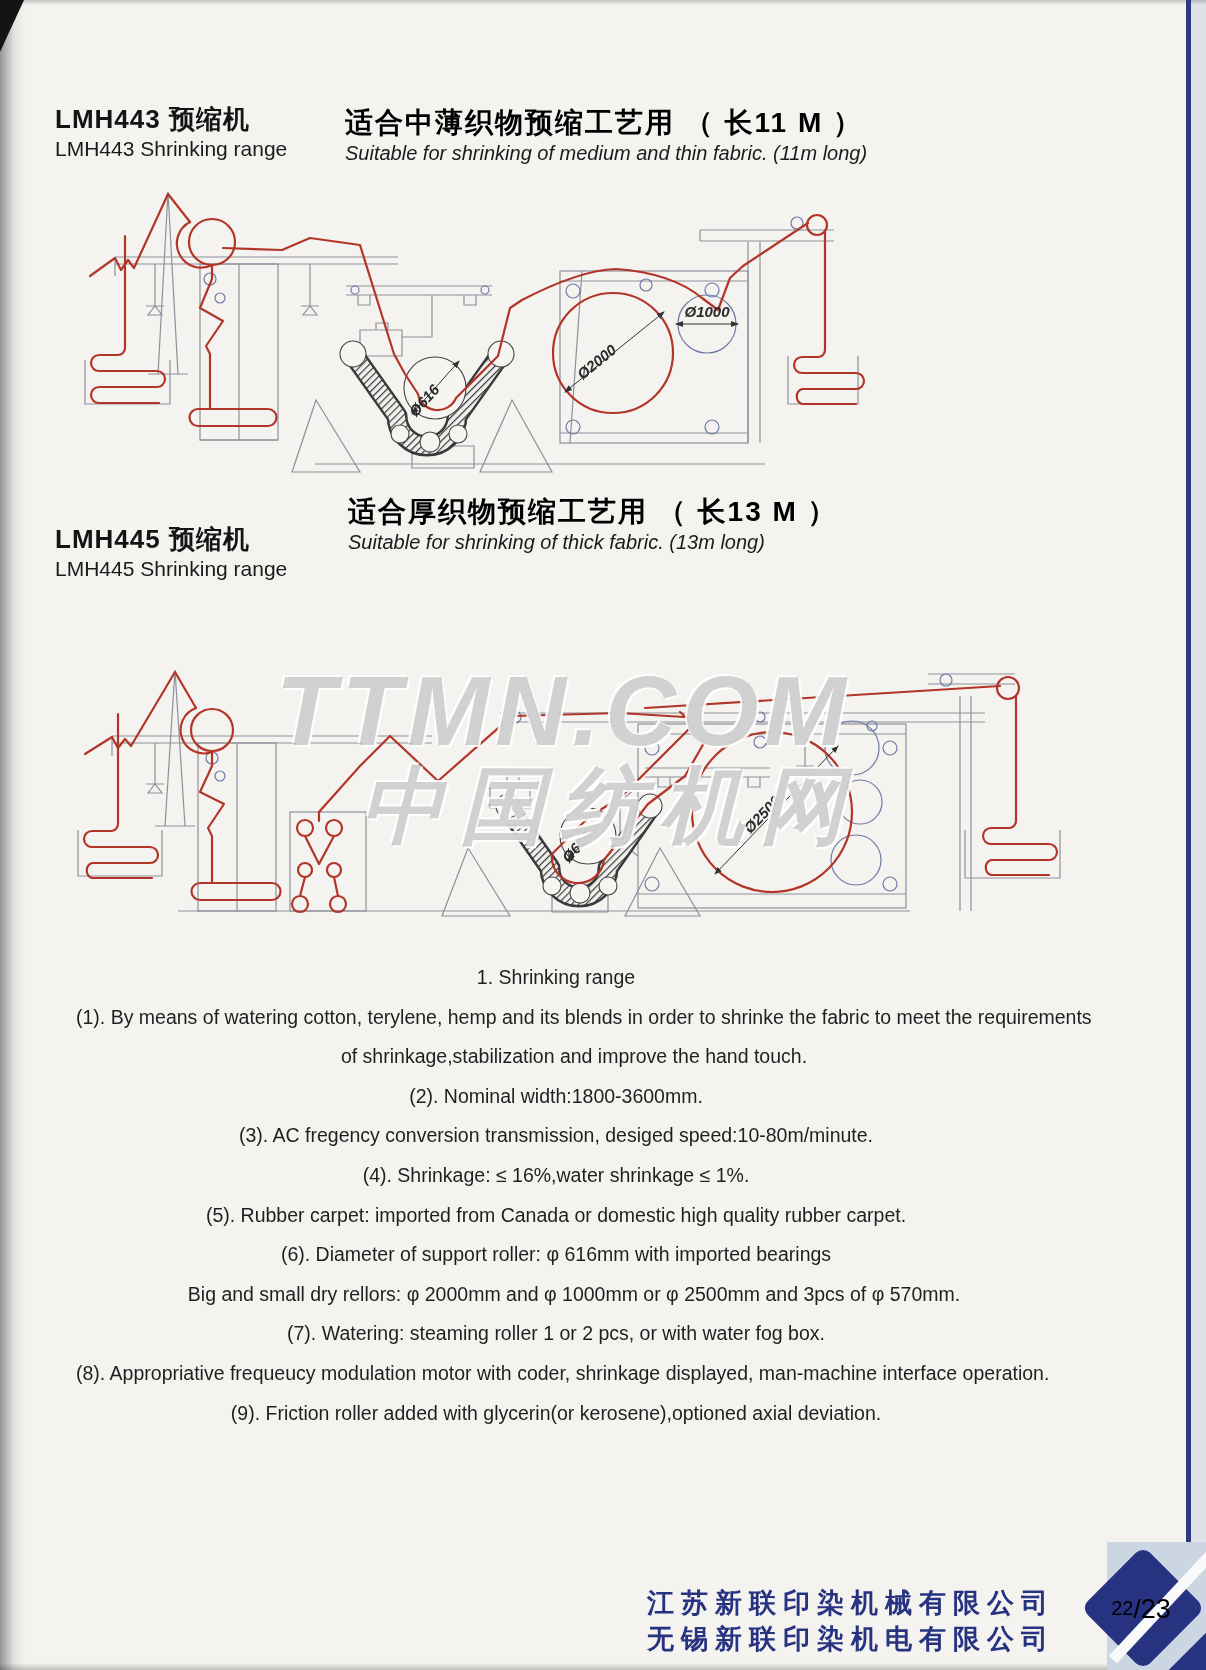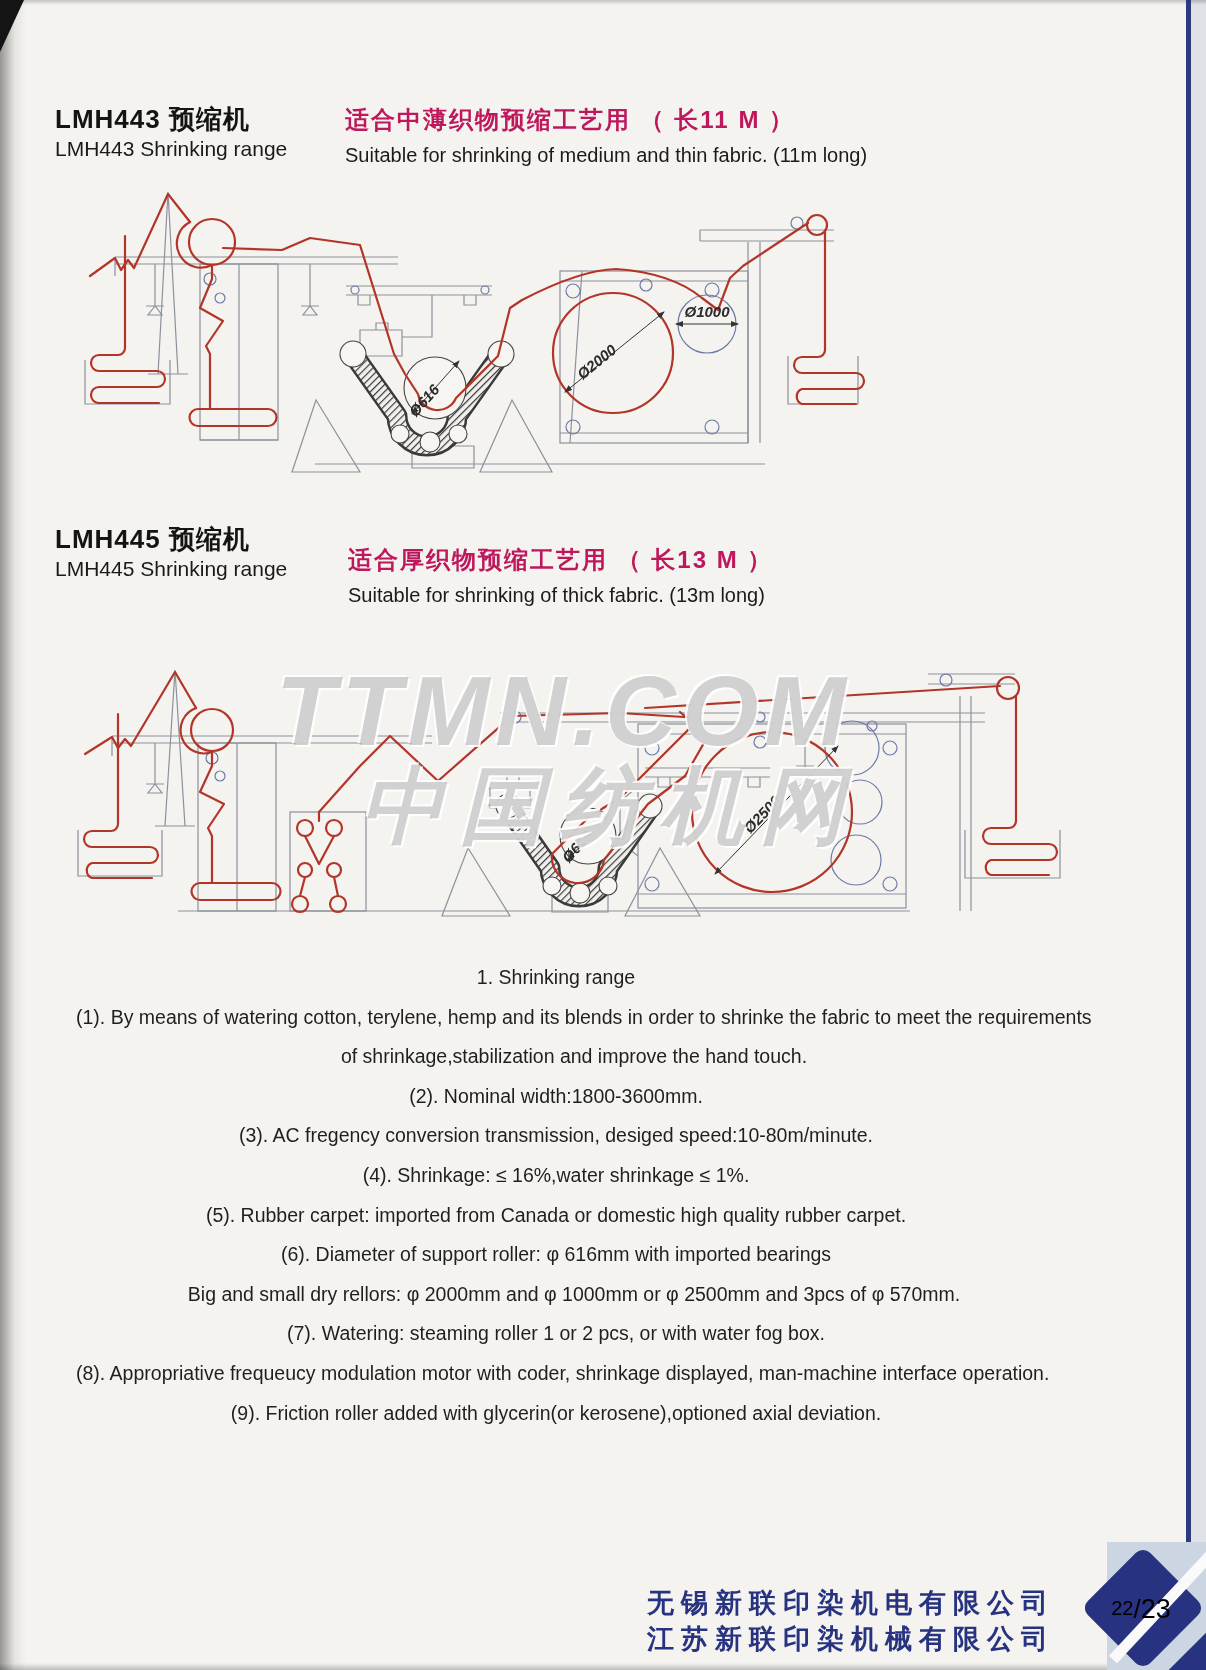--- a/index.html
+++ b/index.html
@@ -29,24 +29,24 @@
     background:linear-gradient(to bottom,rgba(0,0,0,.20),rgba(0,0,0,0));z-index:30;}
   .edge-bottom{position:absolute;left:0;bottom:0;width:100%;height:7px;
     background:linear-gradient(to top,rgba(0,0,0,.22),rgba(0,0,0,0));z-index:30;}
   .right-line{position:absolute;left:1186px;top:0;width:5px;height:1670px;background:#2e3a7e;z-index:30;}
   .right-pad{position:absolute;left:1191px;top:0;width:15px;height:1670px;background:#dfe3e8;z-index:29;}
 
   
   .hdr{position:absolute;}
   .hdr .zh{font-size:26px;font-weight:700;letter-spacing:1px;color:#141414;}
   .hdr .en{font-size:21px;color:#1a1a1a;}
-  .desc .zh{font-size:24px;font-weight:700;letter-spacing:2px;color:#be185d;}
-  .desc .en{font-size:20px;margin-top:8px;color:#1a1a1a;}
+  .desc .zh{font-size:28px;font-weight:700;letter-spacing:2px;color:#000000;}
+  .desc .en{font-size:20px;color:#1a1a1a;font-style:italic;}
   #hdr1{left:55px;top:102px;} #desc1{left:345px;top:104px;}
-  #hdr2{left:55px;top:522px;} #desc2{left:348px;top:544px;}
+  #hdr2{left:55px;top:522px;} #desc2{left:348px;top:493px;}
 
   
   .diag{position:absolute;z-index:1;}
   #d1{left:60px;top:178px;width:830px;height:300px;}
   #d2{left:60px;top:616px;width:1020px;height:310px;}
   .st{stroke:var(--line);fill:none;stroke-width:1.2px;}
   .st2{stroke:var(--line2);fill:none;stroke-width:1.2px;}
   .red{stroke:var(--red);fill:none;stroke-width:2.2px;stroke-linejoin:round;stroke-linecap:round;}
   .bandO{stroke:#3a3a3a;stroke-width:21px;fill:none;stroke-linejoin:round;stroke-linecap:round;}
   .bandH{stroke-width:16px;fill:none;stroke-linejoin:round;stroke-linecap:round;}
@@ -289,22 +289,22 @@
     <div class="spec-line">(4). Shrinkage: ≤ 16%,water shrinkage ≤ 1%.</div>
     <div class="spec-line">(5). Rubber carpet: imported from Canada or domestic high quality rubber carpet.</div>
     <div class="spec-line">(6). Diameter of support roller: φ 616mm with imported bearings</div>
     <div class="spec-line indent">Big and small dry rellors: φ 2000mm and φ 1000mm or φ 2500mm and 3pcs of φ 570mm.</div>
     <div class="spec-line">(7). Watering: steaming roller 1 or 2 pcs, or with water fog box.</div>
     <div class="spec-line">(8). Appropriative frequeucy modulation motor with coder, shrinkage displayed, man-machine interface operation.</div>
     <div class="spec-line">(9). Friction roller added with glycerin(or kerosene),optioned axial deviation.</div>
   </div>
 
 <div class="footer-co">
+  <div>江苏新联印染机械有限公司</div>
   <div>无锡新联印染机电有限公司</div>
-  <div>江苏新联印染机械有限公司</div>
 </div>
 
 <div class="badge-wrap">
   <div class="badge-band"></div>
   <div class="badge-diamond"></div>
   <div class="badge-stripe"></div>
   <div class="badge-corner"></div>
   <div class="badge-text">
     <span class="cur">22</span><span class="sep">/</span><span class="tot">23</span>
   </div>

